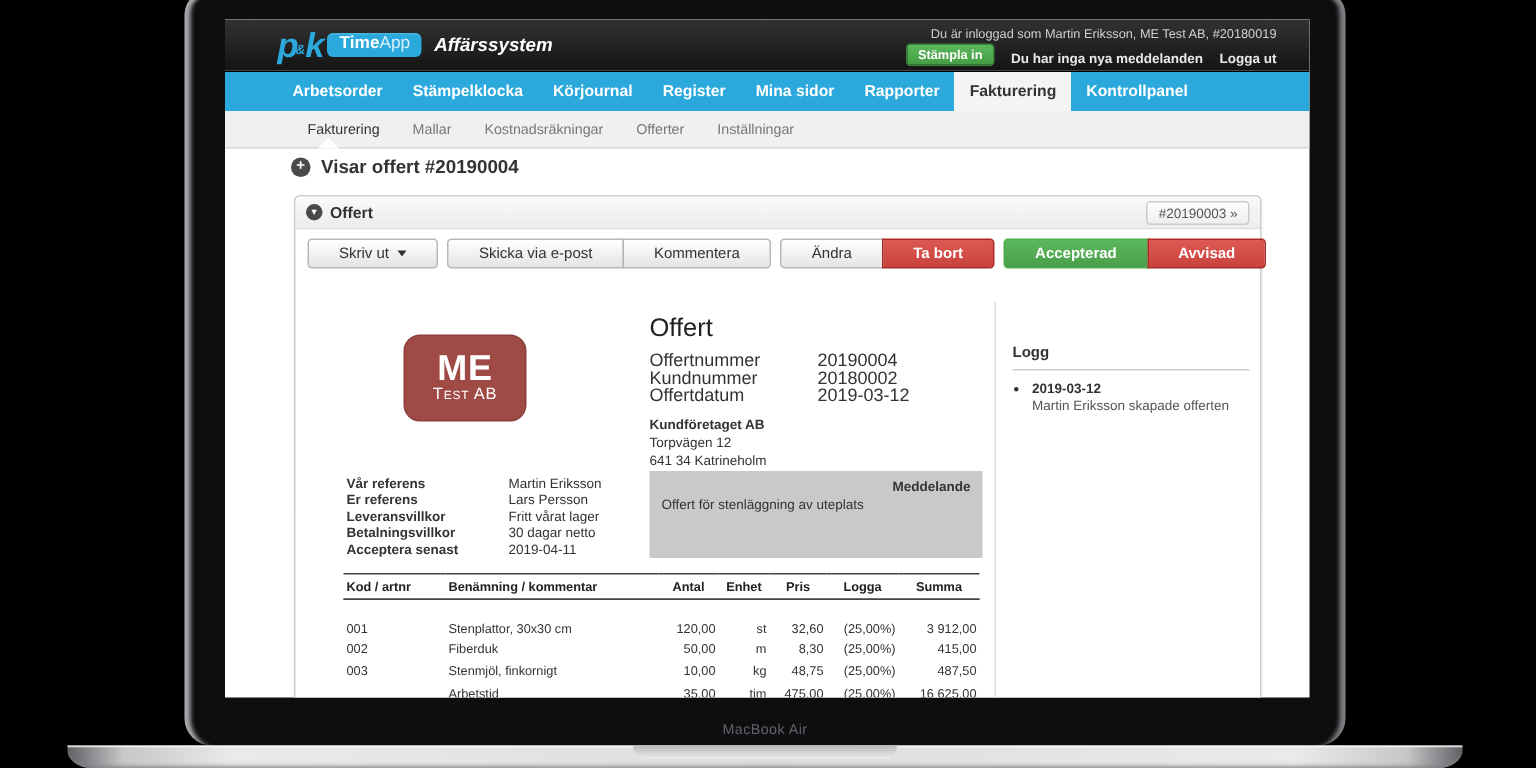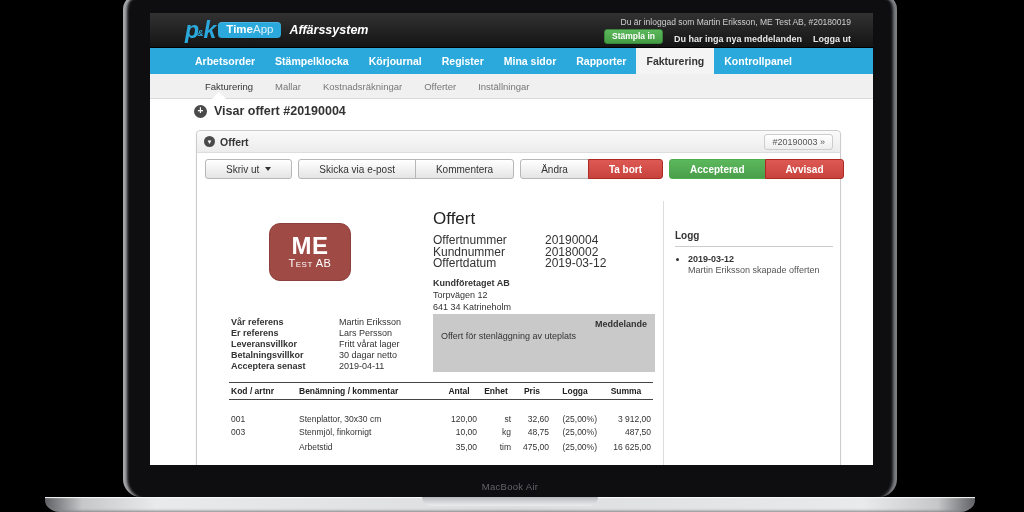--- a/index.html
+++ b/index.html
@@ -327,20 +327,29 @@
         <tr>
           <td class="l">001</td>
             <td class="l">Stenplattor, 30x30 cm</td>
             <td>120,00</td>
             <td>st</td>
             <td>32,60</td>
             <td>(25,00%)</td>
             <td>3 912,00</td>
         </tr>
         <tr>
+          <td class="l">002</td>
+            <td class="l">Fiberduk</td>
+            <td>50,00</td>
+            <td>m</td>
+            <td>8,30</td>
+            <td>(25,00%)</td>
+            <td>415,00</td>
+        </tr>
+        <tr>
           <td class="l">003</td>
             <td class="l">Stenmjöl, finkornigt</td>
             <td>10,00</td>
             <td>kg</td>
             <td>48,75</td>
             <td>(25,00%)</td>
             <td>487,50</td>
         </tr>
         <tr>
           <td class="l"></td>

